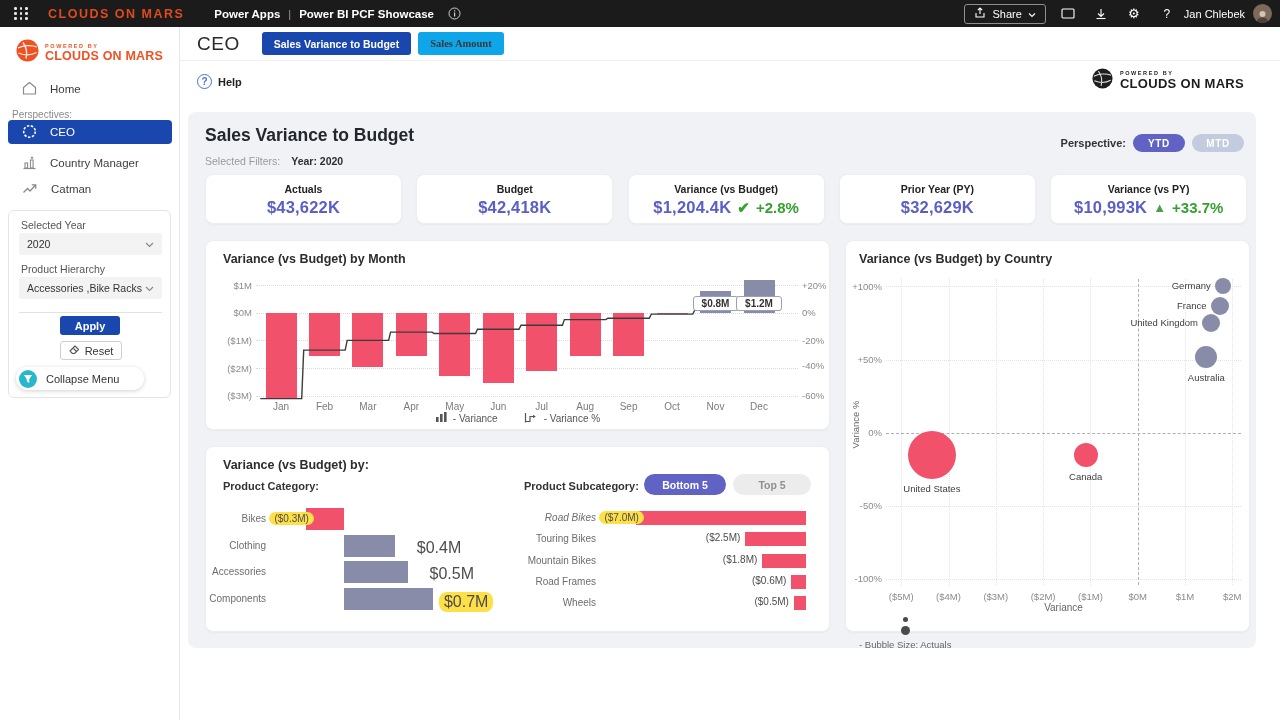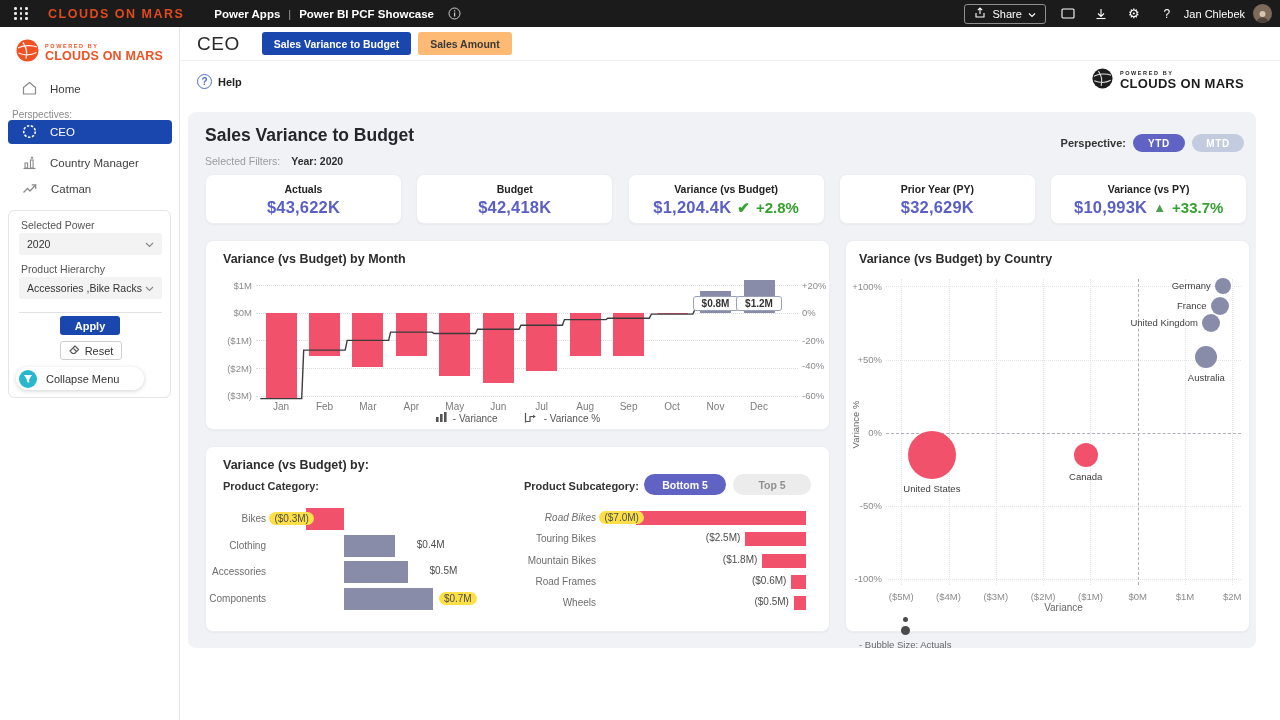--- a/index.html
+++ b/index.html
@@ -56,21 +56,21 @@
 
   
   .main { position:absolute; left:180px; top:27px; right:0; bottom:0; background:#fff; }
   .main-header { height:34px; border-bottom:1px solid #efefef; display:flex; align-items:center;
                  gap:22px; padding-left:17px; }
   .page-title { font-size:19px; color:#2a2a2a; letter-spacing:.5px; }
   .tabs { display:flex; gap:7px; }
   .tab { height:23px; padding:0 12px; border-radius:3px; font-size:10.5px; font-weight:bold;
          display:flex; align-items:center; border:none; cursor:pointer; font-family:inherit; }
   .tab.active { background:#1A47AD; color:#fff; }
-  .tab.inactive { background:#fdba74; color:#3a3a3a; }
+  .tab.inactive { background:#0ea5e9; color:#3a3a3a;font-family:Liberation Serif, serif; }
   .help-row { position:relative; height:50px; }
   .help { position:absolute; left:17px; top:13px; display:flex; align-items:center; gap:6px;
           font-size:11px; font-weight:bold; color:#222; cursor:pointer; }
   .help-q { width:15px; height:15px; border:1.5px solid #4a6fd0; border-radius:50%; color:#4a6fd0;
             font-size:10px; font-weight:bold; display:flex; align-items:center; justify-content:center; }
   .corner-logo { position:absolute; right:36px; top:7px; display:flex; align-items:center; gap:7px; }
   .corner-logo .pb { font-size:5.5px; letter-spacing:1.6px; font-weight:bold; color:#1d1d1d; }
   .corner-logo .bn { font-size:13px; font-weight:bold; color:#1d1d1d; letter-spacing:.3px; }
 
   
@@ -133,21 +133,21 @@
 
   
   .sec-label { position:absolute; font-size:11px; font-weight:bold; color:#333; }
   .toggle-pill { position:absolute; height:21px; border-radius:10.5px; font-size:10.5px; font-weight:bold;
                  display:flex; align-items:center; justify-content:center; cursor:pointer; border:none; font-family:inherit; }
   .toggle-pill.active { background:#6062C4; color:#fff; }
   .toggle-pill.inactive { background:#ECECEC; color:#8f8f8f; }
   .hrow-label { position:absolute; font-size:10px; color:#6d6d6d; text-align:right; }
   .hbar { position:absolute; cursor:pointer; }
   .vwrap { position:absolute; font-size:10px; color:#4c4c4c; text-align:right; width:150px; }
-  .vplain { position:absolute; font-size:10px; color:#4c4c4c;padding-left:16px; }
+  .vplain { position:absolute; font-size:16px; color:#4c4c4c;padding-left:16px; }
   .vpill { display:inline-block; background:#fde047; border-radius:8px; padding:1px 5px; }
 </style>
 </head>
 <body>
 
 <div class="stage">
 
   <div class="topbar">
     <div class="tb-left">
       <div class="waffle">
@@ -247,21 +247,21 @@
     </div>
     <div class="sb-item" style="top:150px;">
       <span><svg width="16" height="13" viewBox="0 0 16 13">
             <path d="M1.5 10.5 5.5 6.5 8 9 13.5 3" fill="none" stroke="#8a8a8a" stroke-width="1.3"></path>
             <path d="M9.8 2.8h3.9v3.9" fill="none" stroke="#8a8a8a" stroke-width="1.3"></path>
           </svg></span>
       <span>Catman</span>
     </div>
 
     <div class="filter-box">
-      <div class="f-label" style="top:8px;">Selected Power</div>
+      <div class="f-label" style="top:8px;">Selected Year</div>
       <div class="dd" style="top:22px;">
         <span>2020</span>
         <span><svg width="9" height="6" viewBox="0 0 9 6">
               <path d="M1 1 4.5 4.5 8 1" fill="none" stroke="#888" stroke-width="1.2"></path>
             </svg></span>
       </div>
       <div class="f-label" style="top:52px;">Product Hierarchy</div>
       <div class="dd" style="top:66px;">
         <span style="max-width:118px;">Accessories ,Bike Racks ,Hit...</span>
         <span><svg width="9" height="6" viewBox="0 0 9 6">

